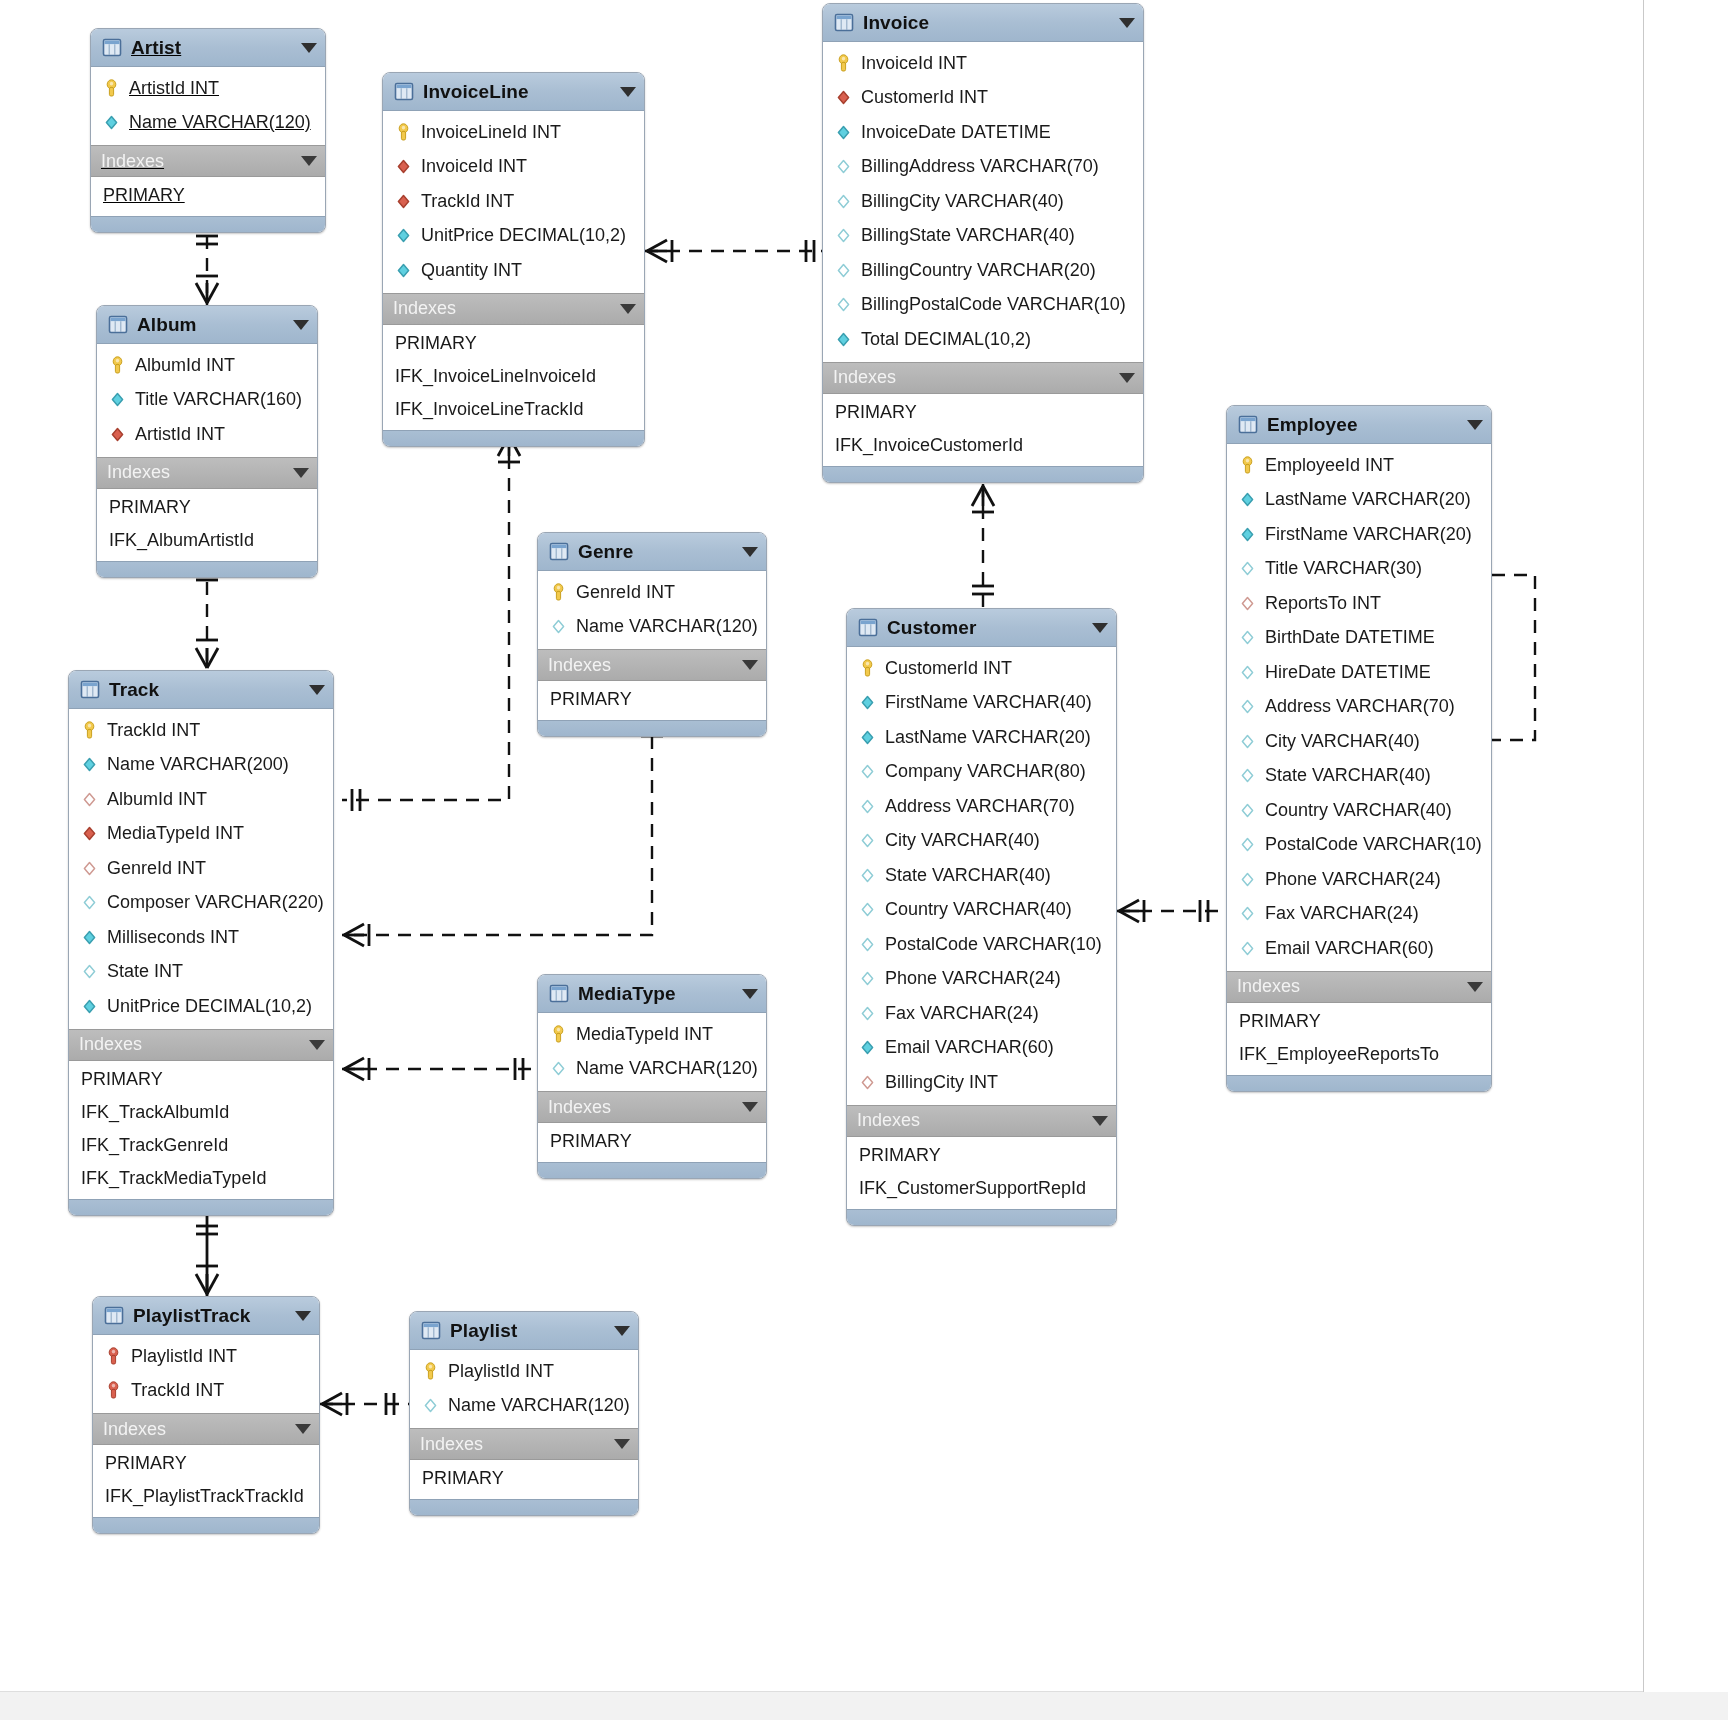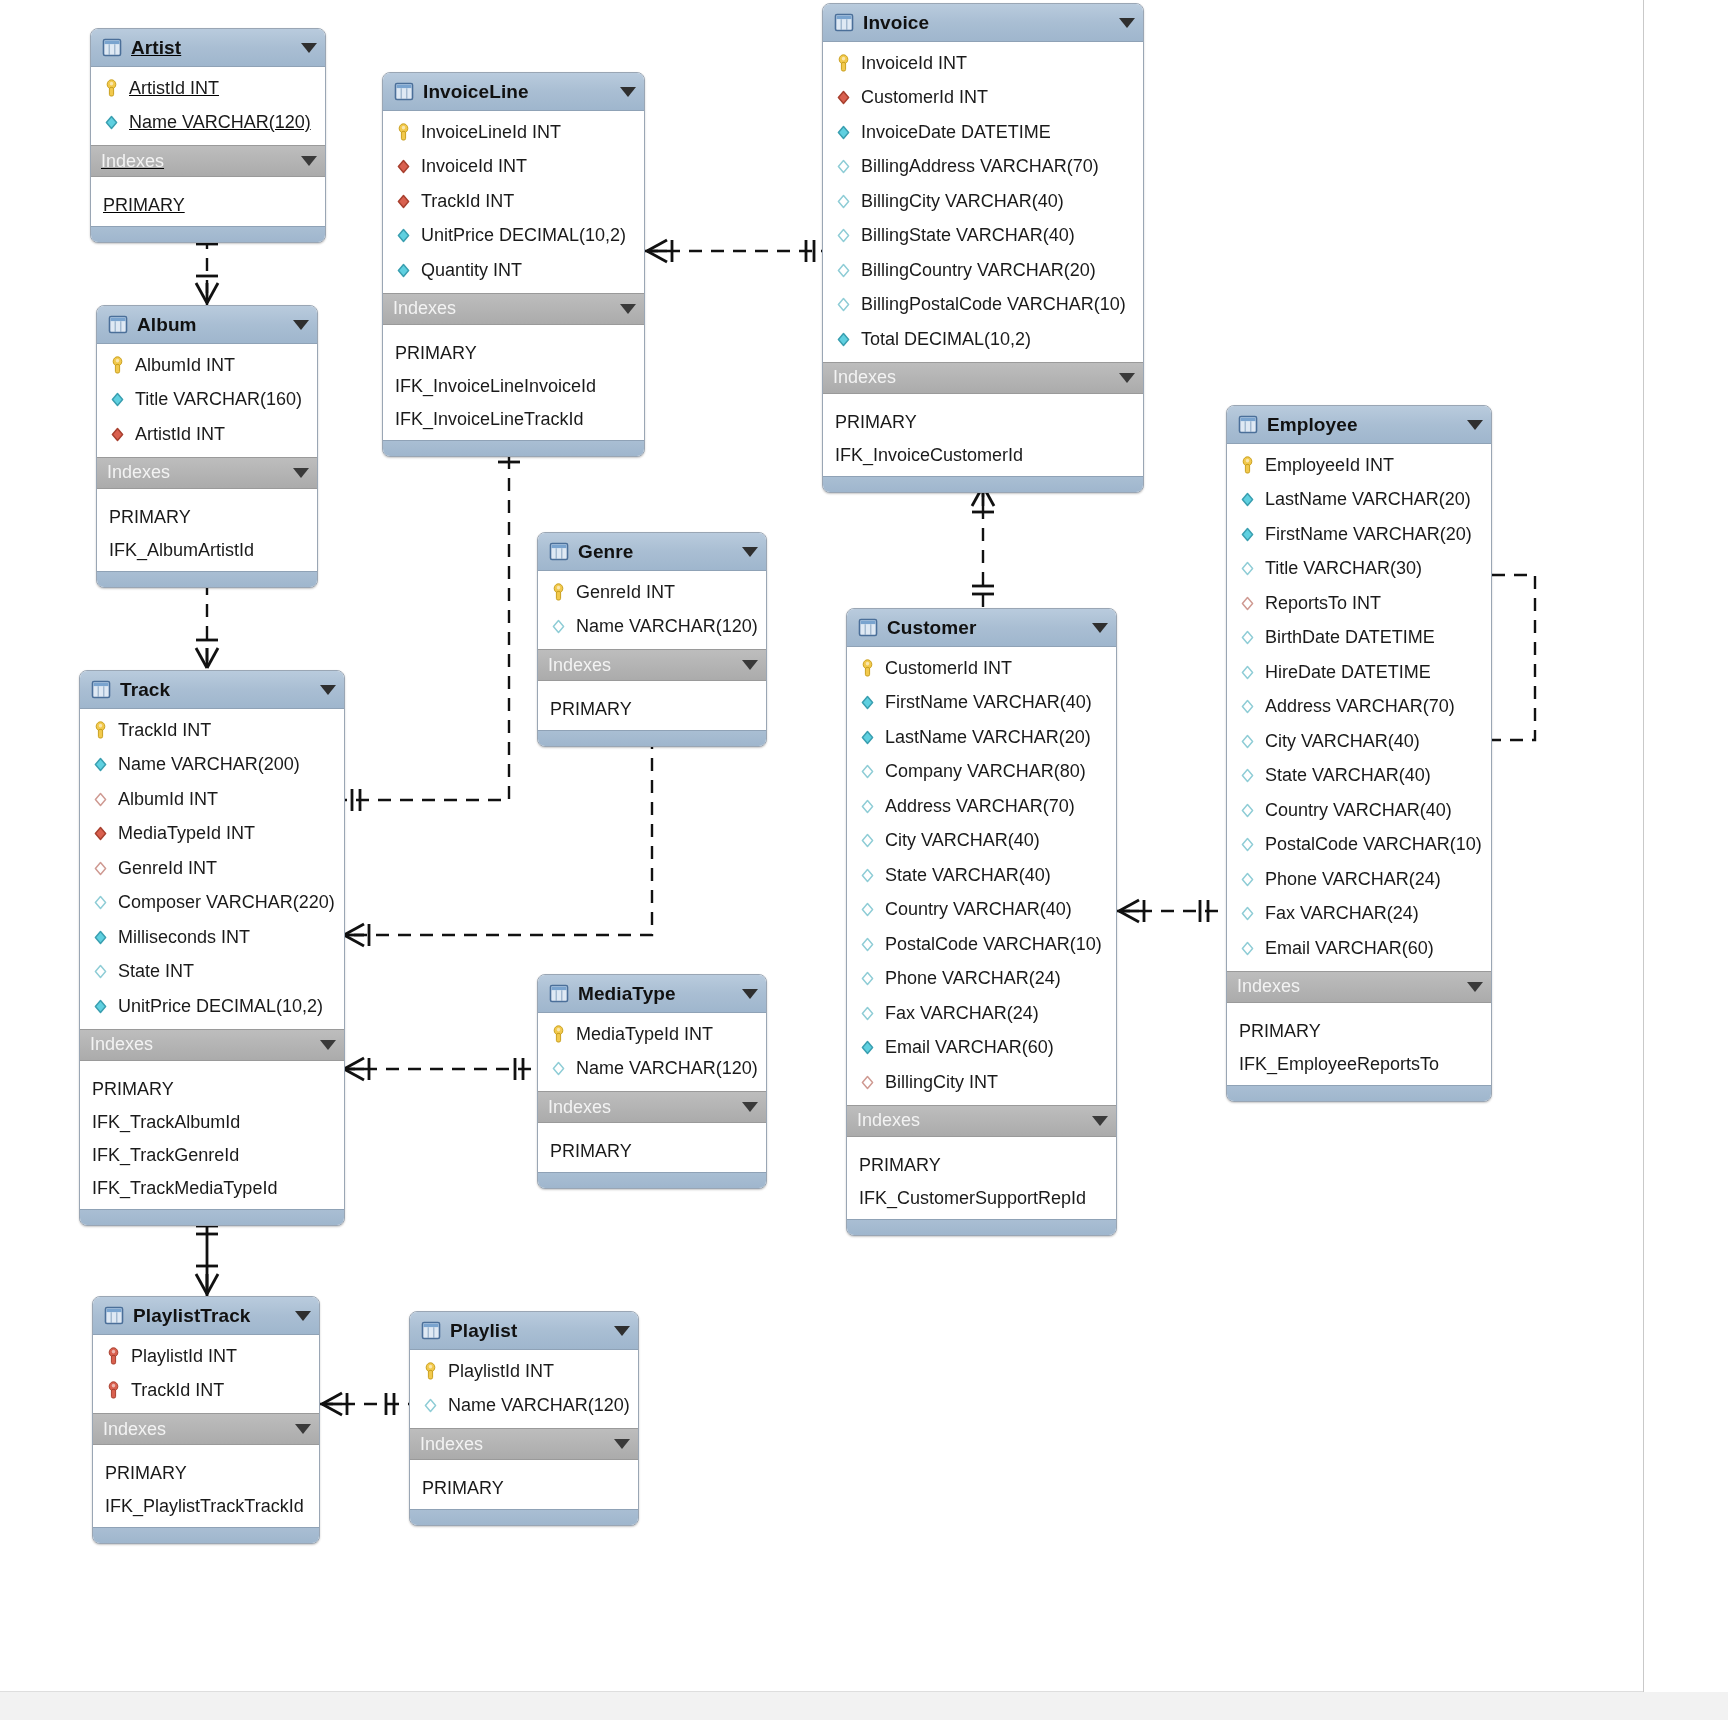--- a/index.html
+++ b/index.html
@@ -84,21 +84,21 @@
     display: flex;
     align-items: center;
     padding: 0 8px 0 10px;
   }
   .idx-label {
     font-size: 18px;
     color: #f3f3f3;
     font-weight: normal;
     flex: 1;
   }
-  .idxs { background: #fff; padding: 12px 0 4px 0; }
+  .idxs { background: #fff; padding: 2px 0 4px 0; }
   .idx {
     height: 33px;
     display: flex;
     align-items: center;
     padding-left: 12px;
     font-size: 18px;
     color: #1a1a1a;
     white-space: nowrap;
   }
   .tbl-foot {
@@ -725,21 +725,21 @@
         <div class="idxs">
           <div class="idx">
             <span>PRIMARY</span>
           </div>
           <div class="idx">
             <span>IFK_CustomerSupportRepId</span>
           </div>
         </div>
         <div class="tbl-foot"></div>
       </div>
-      <div class="tbl" style="left: 79px; top: 670px; width: 266px;">
+      <div class="tbl" style="left: 68px; top: 670px; width: 266px;">
         <div class="tbl-head">
           <span class="ic tbl-ic"><svg width="22" height="20" viewBox="0 0 22 20">
     <rect x="2.5" y="1.5" width="17" height="16" rx="1.5" fill="#dfe9f4" stroke="#4b6f99" stroke-width="1.6"></rect>
     <rect x="3.5" y="2.5" width="15" height="3.6" fill="#7aa4cf"></rect>
     <line x1="8.2" y1="6.2" x2="8.2" y2="17" stroke="#8fa9c4" stroke-width="1.1"></line>
     <line x1="13.8" y1="6.2" x2="13.8" y2="17" stroke="#8fa9c4" stroke-width="1.1"></line>
   </svg></span>
           <span class="tbl-title">Track</span>
           <span class="caret"></span>
         </div>

